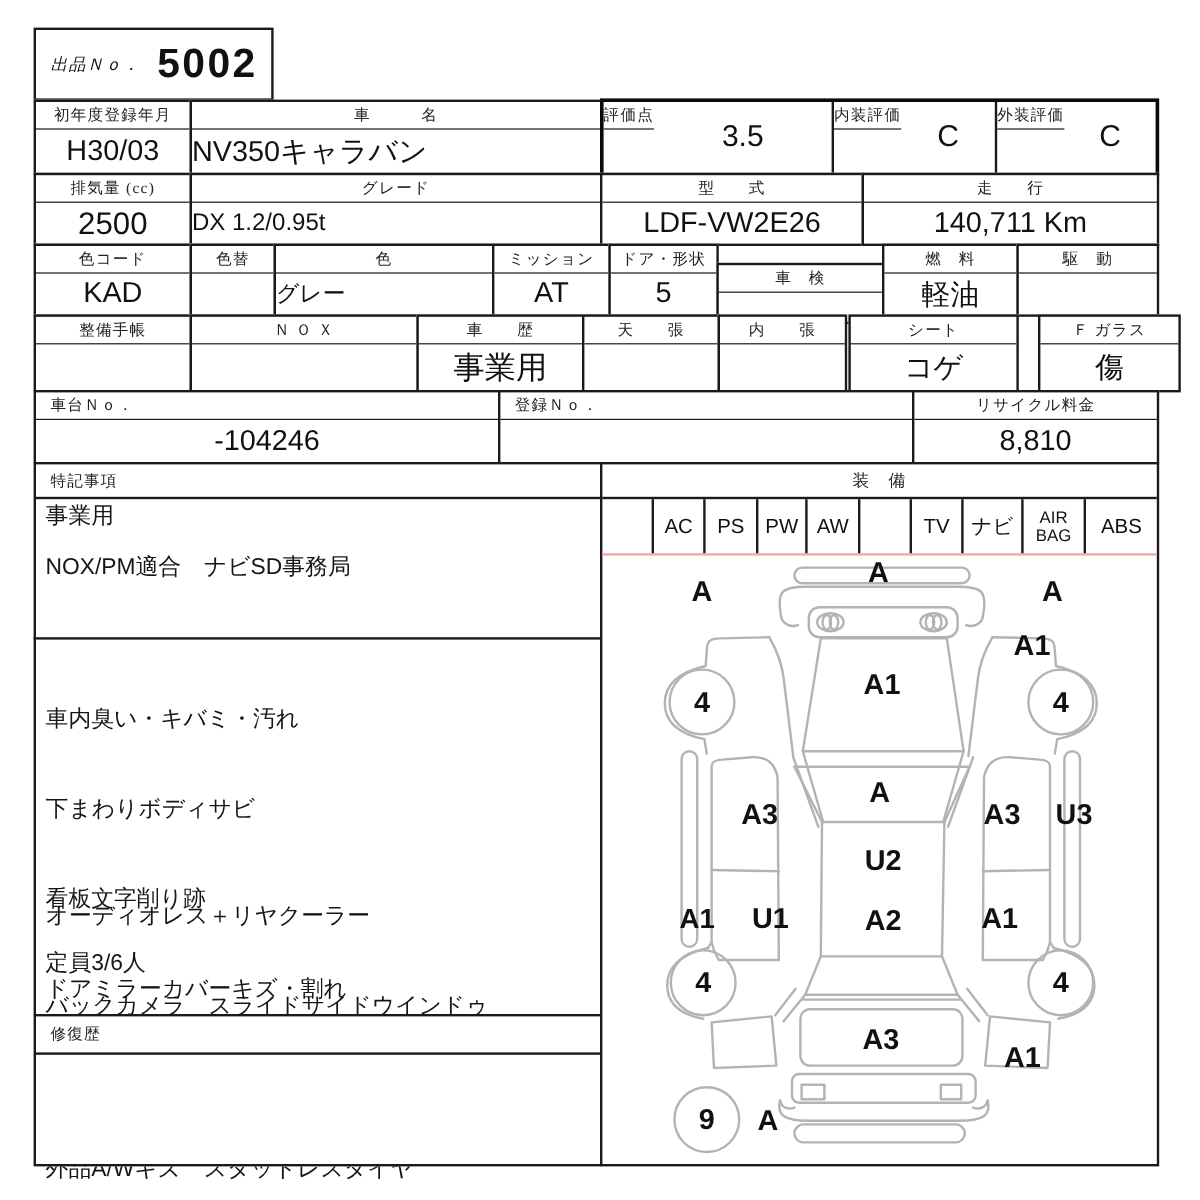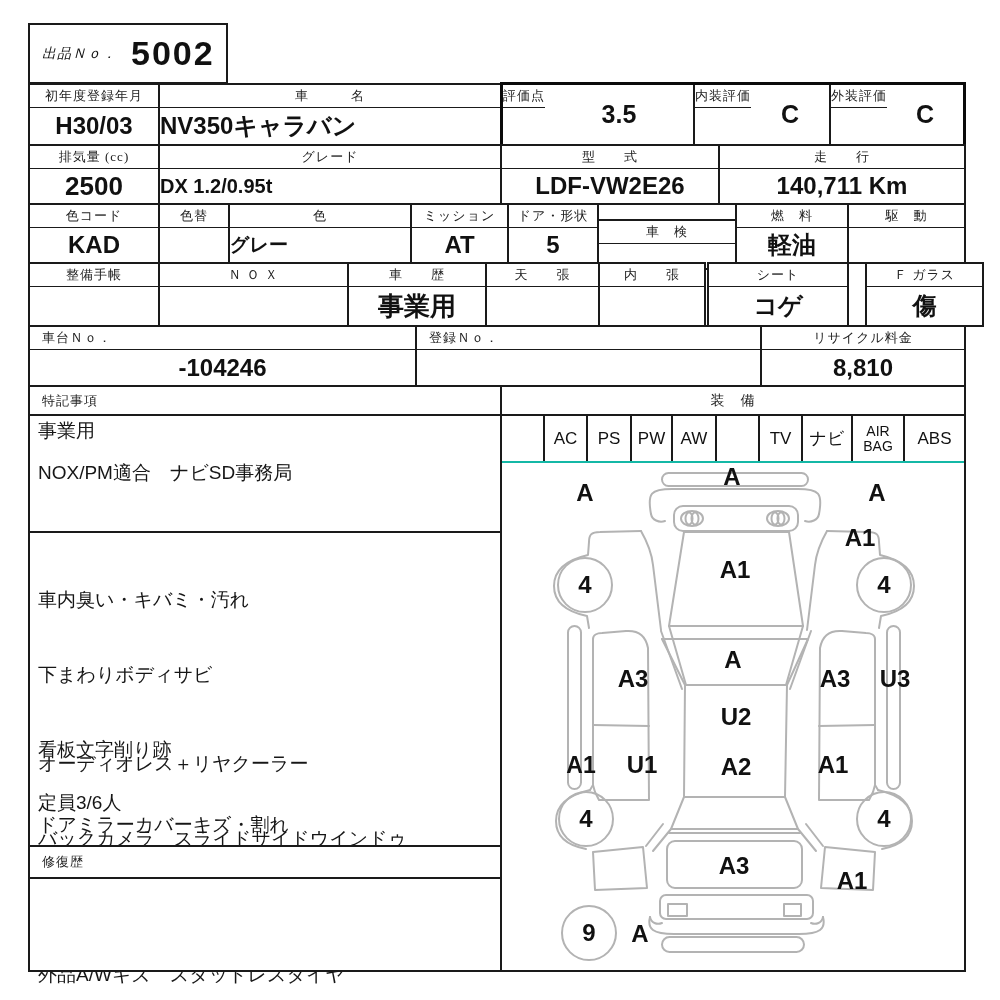--- a/index.html
+++ b/index.html
@@ -4,39 +4,39 @@
 <style>
   html,body{margin:0;padding:0;background:#fff;}
   body{font-family:"Liberation Sans","DejaVu Sans",sans-serif;color:#111;}
   .canvas{position:relative;width:1000px;height:1000px;background:#fff;overflow:hidden;}
   .box{position:absolute;box-sizing:border-box;border:2px solid #1a1a1a;background:#fff;}
   .cell{position:absolute;box-sizing:border-box;border:2px solid #1a1a1a;background:#fff;display:flex;flex-direction:column;}
   .ch{flex:0 0 auto;height:22px;display:flex;align-items:center;justify-content:center;
       border-bottom:1.5px solid #1a1a1a;font-family:"Liberation Serif","DejaVu Serif",serif;
       font-size:13px;letter-spacing:1px;color:#222;white-space:pre;}
   .ch.left{justify-content:flex-start;padding-left:12px;}
-  .cv{flex:1;display:flex;align-items:center;justify-content:center;font-weight:bold;font-size:23px;white-space:pre;}
+  .cv{flex:1;display:flex;align-items:center;justify-content:center;font-weight:normal;font-size:23px;white-space:pre;}
   .cv.left{justify-content:flex-start;padding-left:0;}
   .cv.fs20{font-size:20px;} .cv.fs24{font-size:24px;} .cv.fs26{font-size:26px;} .cv.fs19{font-size:19px;}
   .auction-box{position:absolute;box-sizing:border-box;border:2px solid #1a1a1a;display:flex;align-items:center;background:#fff;}
   .auction-label{font-family:"Liberation Serif","DejaVu Serif",serif;font-size:14px;margin-left:12px;letter-spacing:1px;font-style:italic;}
   .auction-number{font-weight:bold;font-size:34px;margin-left:14px;letter-spacing:2px;}
   .score-block{position:absolute;box-sizing:border-box;border:3px solid #0a0a0a;display:flex;background:#fff;}
   .scell{display:flex;flex-direction:row;box-sizing:border-box;}
   .scell + .scell{border-left:2px solid #1a1a1a;}
   .scell .ch{height:22px;}
   .scell .cv{font-size:25px;}
   .panel-title{height:27px;display:flex;align-items:center;border-bottom:2px solid #1a1a1a;
       font-family:"Liberation Serif","DejaVu Serif",serif;font-size:13px;letter-spacing:1px;color:#222;white-space:pre;}
   .panel-title.left{padding-left:12px;}
   .panel-title.center{justify-content:center;font-size:14px;}
   .note-line{position:absolute;left:38px;font-size:19px;color:#161616;white-space:pre;line-height:25px;}
   .note-block{position:absolute;left:38px;font-size:19px;color:#161616;white-space:pre;line-height:25px;}
   .hline{position:absolute;height:2px;background:#1a1a1a;}
-  .equip-row{display:flex;height:45px;border-bottom:2px solid #14b8a6;}
+  .equip-row{display:flex;height:45px;border-bottom:2px solid #fca5a5;}
   .ecell{box-sizing:border-box;border-right:2px solid #1a1a1a;display:flex;align-items:center;justify-content:center;
       font-size:17px;color:#111;text-align:center;}
   .ecell:last-child{border-right:none;}
   .ecell.airbag{font-size:14px;line-height:15px;padding:0 3px;}
   .diagram-svg{position:absolute;left:0;top:72px;}
   .dlabel{font-family:"Liberation Sans","DejaVu Sans",sans-serif;font-weight:bold;font-size:24px;fill:#111;text-anchor:middle;}
   .dlabel.sm{font-size:23px;}
 </style>
 </head>
 <body>

